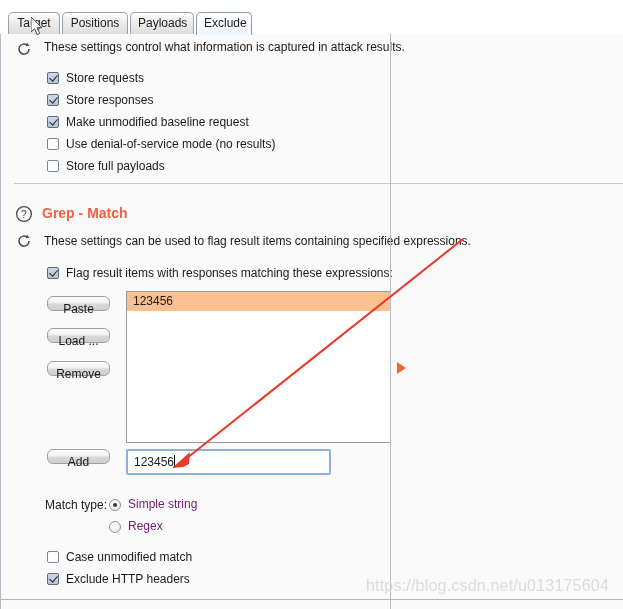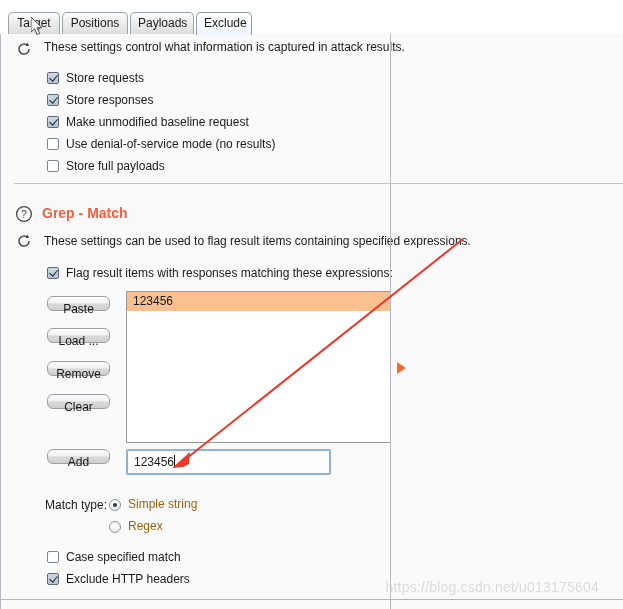--- a/index.html
+++ b/index.html
@@ -158,21 +158,21 @@
     position: absolute;
     left: 3px; top: 3px;
     width: 4px; height: 4px;
     border-radius: 50%;
     background: #30373f;
   }
   .rb-label {
     position: absolute;
     left: 19px; top: 0px;
     font-size: 12px;
-    color: #a16207;
+    color: #701a75;
     white-space: nowrap;
   }
 
   
   .divider {
     position: absolute;
     height: 1px;
     background: #c6c6c6;
   }
   .divider-bottom {
@@ -269,23 +269,23 @@
     position: absolute;
     left: 0; top: 0;
     width: 623px; height: 609px;
     pointer-events: none;
     z-index: 30;
   }
 
   
   .watermark {
     position: absolute;
-    right: 24px;
+    right: 14px;
     bottom: 14px;
-    font-size: 14px;
+    font-size: 16px;
     color: #dcdcdc;
     white-space: nowrap;
     letter-spacing: .2px;
   }
 </style>
 </head>
 <body>
 
 <div class="tabbar">
   <div class="tab tab-target">Target</div>
@@ -354,21 +354,20 @@
   <div class="hint-text" style="left:43px; top:200px;">These settings can be used to flag result items containing specified expressions.</div>
 
   <div class="cb-row" style="left:46px; top:232px;">
     <span class="cb checked"></span>
     <span class="cb-label">Flag result items with responses matching these expressions:</span>
   </div>
 
   <button class="btn" style="left:46px; top:262px;">Paste</button>
   <button class="btn" style="left:46px; top:294px;">Load ...</button>
   <button class="btn" style="left:46px; top:327px;">Remove</button>
-  <button class="btn" style="left:46px; top:360px;">Clear</button>
 
   <div class="listbox" style="left:125px; top:257px; width:265px; height:152px;">
     <div class="listbox-item selected">123456</div>
   </div>
 
   <button class="btn" style="left:46px; top:415px;">Add</button>
   <div class="textinput" style="left:125px; top:415px; width:205px; height:26px;">
     <span>123456</span><span class="caret" style="position:relative; display:inline-block; width:1px; height:13px; background:#000; vertical-align:-2px;"></span>
   </div>
 
@@ -377,21 +376,21 @@
     <span class="rb selected"></span>
     <span class="rb-label">Simple string</span>
   </div>
   <div class="rb-row" style="left:108px; top:485px;">
     <span class="rb"></span>
     <span class="rb-label">Regex</span>
   </div>
 
   <div class="cb-row" style="left:46px; top:516px;">
     <span class="cb"></span>
-    <span class="cb-label">Case specified match</span>
+    <span class="cb-label">Case unmodified match</span>
   </div>
   <div class="cb-row" style="left:46px; top:538px;">
     <span class="cb checked"></span>
     <span class="cb-label">Exclude HTTP headers</span>
   </div>
 
   <div class="vsep" style="left:389px; top:0px; height:575px;"></div>
   <div class="expand-tri" style="left:396px; top:328px;"></div>
 
   <div class="divider-bottom" style="left:0px; top:565px; width:623px;"></div>

